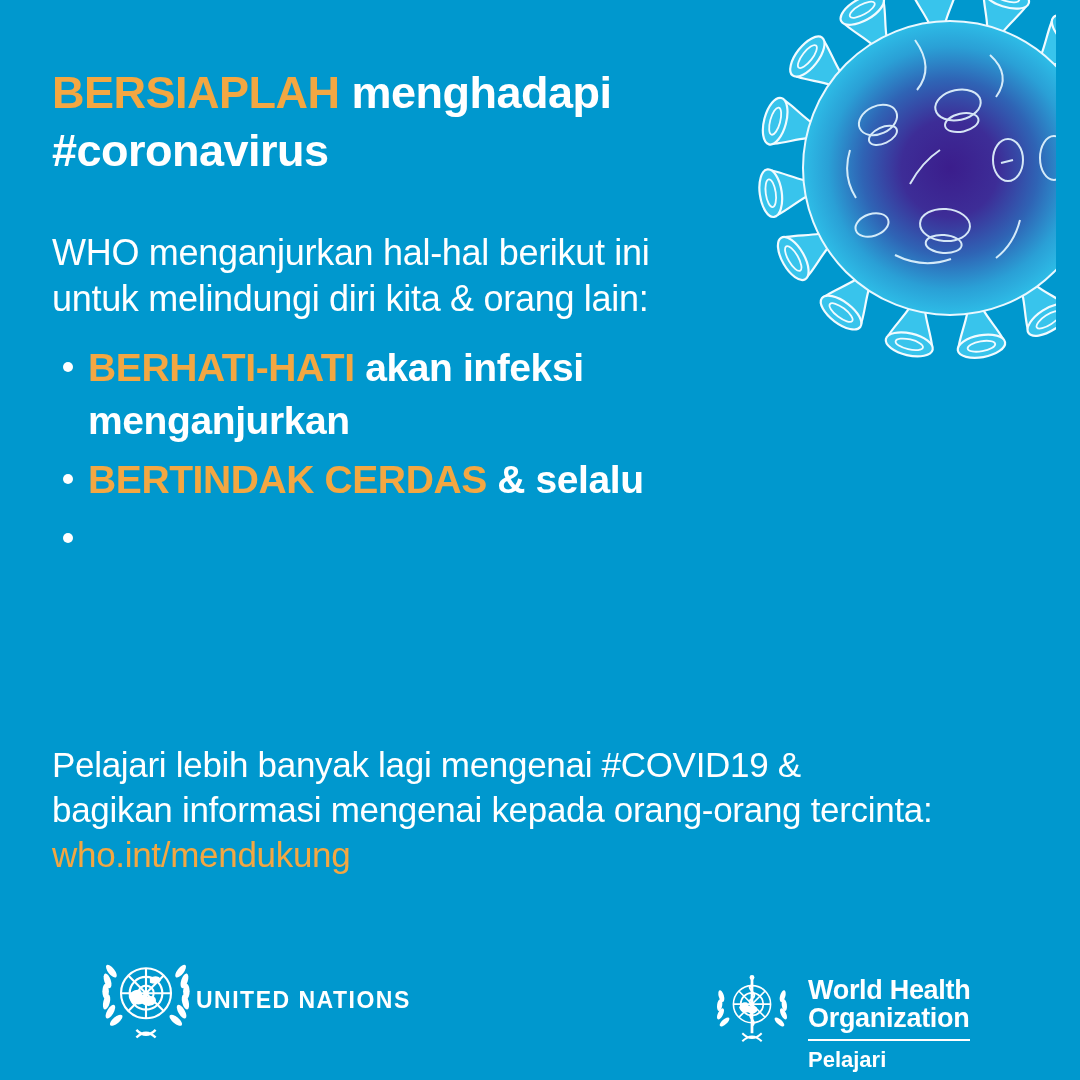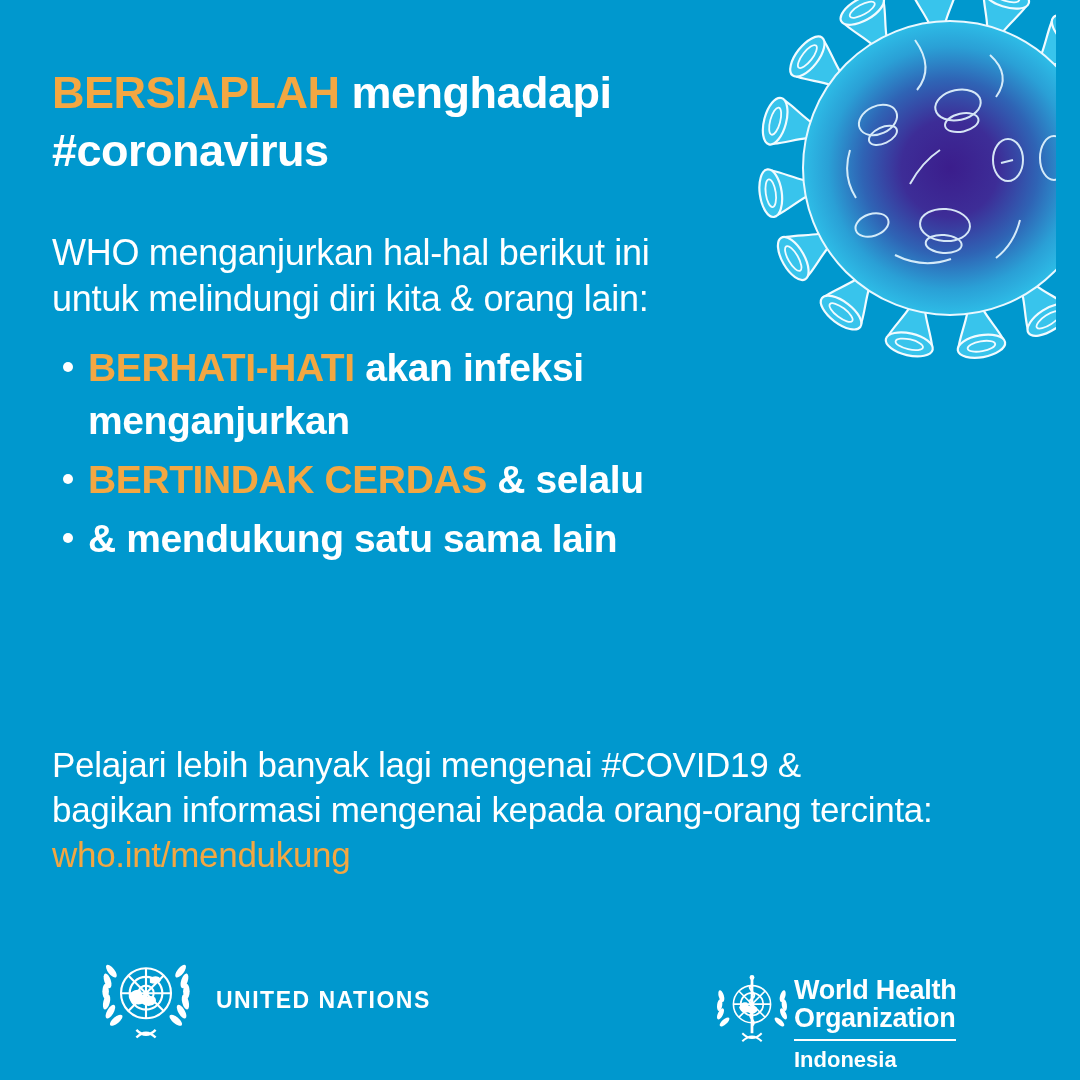--- a/index.html
+++ b/index.html
@@ -35,26 +35,26 @@
     position:absolute;left:52px;top:742px;
     font-size:35px;line-height:45px;font-weight:400;color:#FFFFFF;
     letter-spacing:-0.3px;
   }
   .link{color:#F3A742;}
   
   .virus{position:absolute;left:640px;top:0;width:440px;height:440px;}
   
   .un-lockup{
     position:absolute;left:96px;top:956px;
-    display:flex;align-items:center;gap:20px;color:#FFFFFF;
+    display:flex;align-items:center;color:#FFFFFF;
   }
   .un-label{font-size:23px;font-weight:700;letter-spacing:1.5px;}
   .who-lockup{
     position:absolute;left:710px;top:970px;
-    display:flex;align-items:flex-start;color:#FFFFFF;
+    display:flex;align-items:flex-start;gap:14px;color:#FFFFFF;
   }
   .who-text{margin-top:6px;width:max-content;}
   .who-name{font-size:27px;line-height:28px;font-weight:700;letter-spacing:-0.3px;}
   .who-divider{height:2px;background:#FFFFFF;margin:7px 0 6px;width:100%;}
   .who-country{font-size:22px;font-weight:700;}
 </style>
 </head>
 <body>
 
 <div class="canvas">
@@ -134,21 +134,20 @@
 
   <div class="bullets">
     <div class="bullet-item">
       <div><span class="accent">BERHATI-HATI</span><span> akan infeksi</span></div>
       <div>menganjurkan</div>
     </div>
     <div class="bullet-item">
       <div><span class="accent">BERTINDAK CERDAS</span><span> &amp; selalu</span></div>
     </div>
     <div class="bullet-item">
-      <div>&amp; mendukung satu sama lain</div>
     </div>
   </div>
 
   <div class="footer-text">
     <div>Pelajari lebih banyak lagi mengenai #COVID19 &amp;</div>
     <div>bagikan informasi mengenai kepada orang-orang tercinta:</div>
     <div class="link">who.int/mendukung</div>
   </div>
 
   <div class="un-lockup">
@@ -201,17 +200,17 @@
       </g>
       <path d="M40,86 Q52,74 64,86 M40,76 Q52,88 64,76" stroke="#FFFFFF" stroke-width="2.4" fill="none"></path>
       <path d="M52,6 L52,76" stroke="#FFFFFF" stroke-width="3.4"></path>
       <circle cx="52" cy="7" r="3" fill="#FFFFFF"></circle>
       <path d="M52,16 C42,21 62,27 52,33 C42,39 62,45 52,51 C44,56 60,61 52,67" stroke="#FFFFFF" stroke-width="2.4" fill="none"></path>
     </svg>
     <div class="who-text">
       <div class="who-name">World Health</div>
       <div class="who-name">Organization</div>
       <div class="who-divider"></div>
-      <div class="who-country">Indonesia</div>
+      <div class="who-country">Pelajari</div>
     </div>
   </div>
 
 </div>
 
 </body></html>

